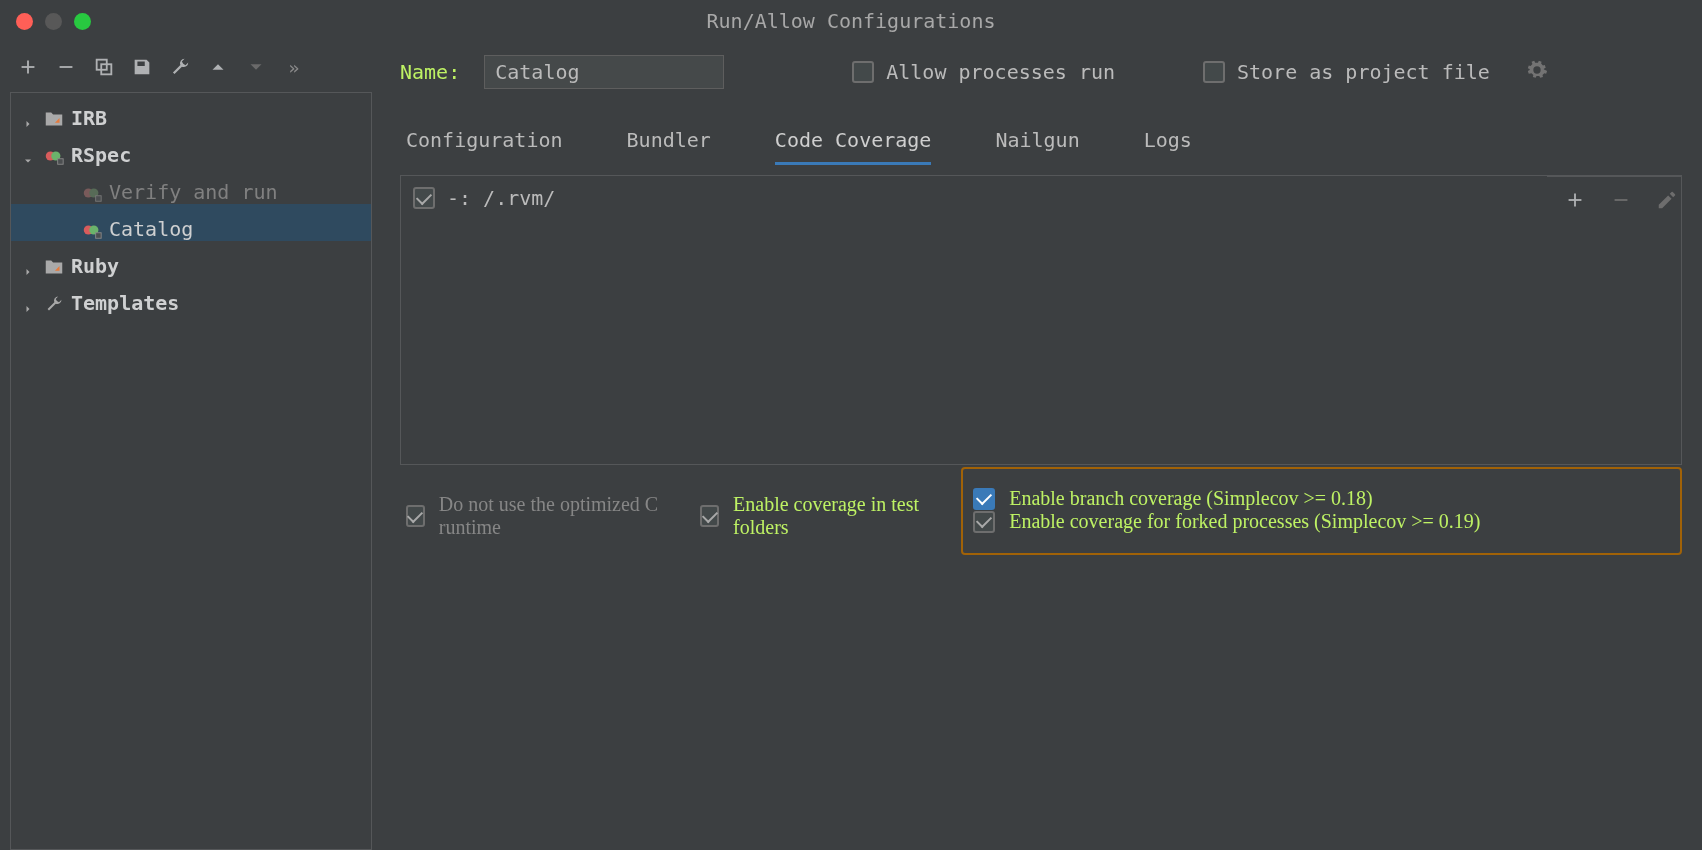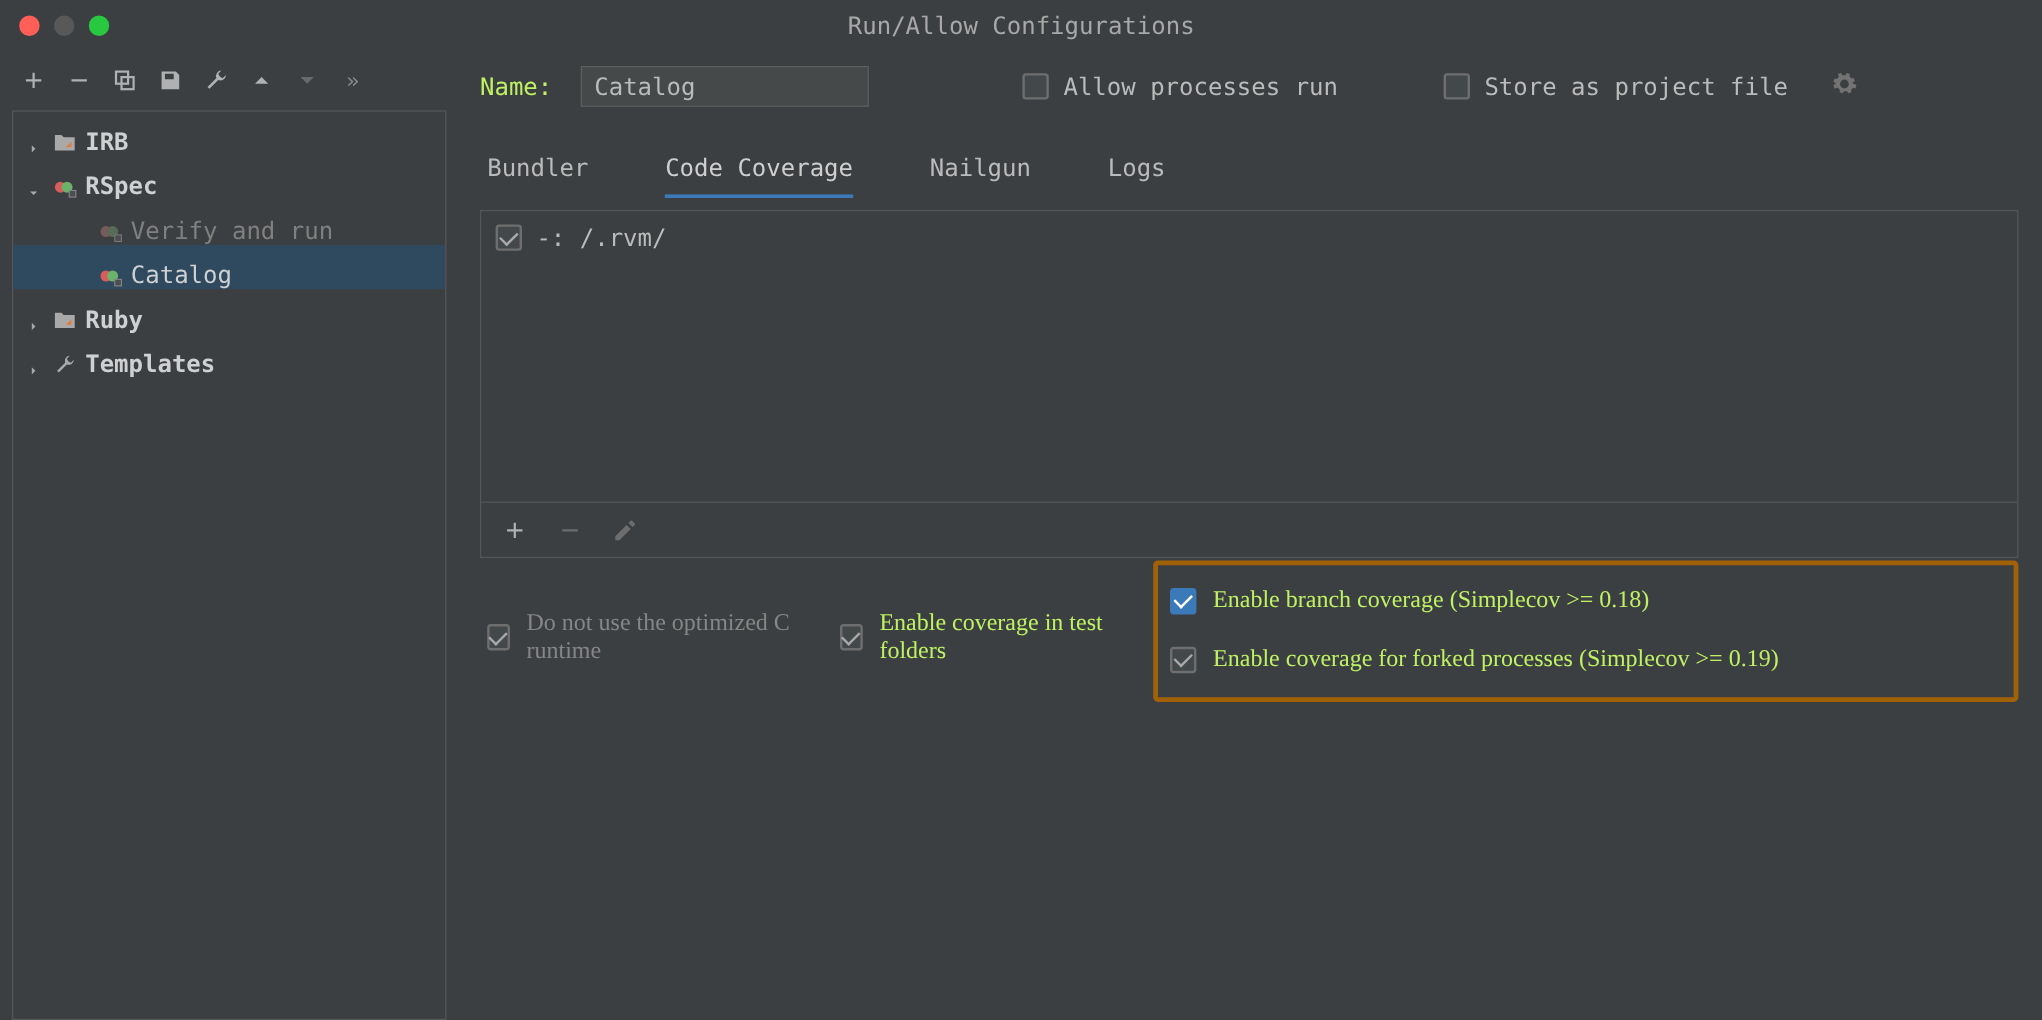--- a/index.html
+++ b/index.html
@@ -146,21 +146,21 @@
   }
   .tab.active {
     border-bottom: 3px solid #3a7ab8;
     color: #cfcfcf;
   }
   .panel {
     margin-top: 10px;
     border: 1px solid #555759;
     height: 290px;
     display: flex;
-    flex-direction: column;
+    flex-direction: row;
   }
   .panel-list {
     flex: 1;
     padding: 10px 12px;
   }
   .panel-item {
     display: flex; align-items: center; gap: 12px;
     color: #bbbbbb;
   }
   .panel-toolbar {
@@ -175,25 +175,25 @@
     display:flex; flex-direction: row; gap: 26px;
     padding-left: 6px;
     font-family: Liberation Serif, serif;
   }
   .opt {
     display:flex; align-items:center; gap: 14px;
     color: #bef264;
   }
   .opt.dim { color: #868686; }
   .highlight-box {
-    border: 4px solid #a16207;
+    border: 2px solid #a16207;
     border-radius: 4px;
     padding: 18px 10px 20px 10px;
     margin-top: -10px;
-    display:flex; flex-direction:column; gap: 26px;
+    display:flex; flex-direction:column; 
     width: 862px;
   }
 </style>
 </head>
 <body>
 
 <div class="titlebar">
   <div class="traffic-lights">
     <div class="light red"></div>
     <div class="light yellow"></div>
@@ -345,20 +345,21 @@
       <label class="chk">
         <span class="chk-box"></span>
         <span>Store as project file</span>
       </label>
       <span class="gear-sm"><svg width="22" height="22" viewBox="0 0 24 24" fill="currentColor">
             <path d="M12 8a4 4 0 1 0 0 8 4 4 0 0 0 0-8zm9 4l2 1-1 3-2-.5-2 2 .5 2-3 1-1-2h-3l-1 2-3-1 .5-2-2-2L3 16l-1-3 2-1v-1l-2-1 1-3 2 .5 2-2L6 3l3-1 1 2h3l1-2 3 1-.5 2 2 2 2-.5 1 3-2 1v1z"></path>
           </svg></span>
     </div>
 
     <div class="tabs">
+      <div class="tab">Configuration</div>
       <div class="tab">Bundler</div>
       <div class="tab active">Code Coverage</div>
       <div class="tab">Nailgun</div>
       <div class="tab">Logs</div>
     </div>
 
     <div class="panel">
       <div class="panel-list">
         <div class="panel-item">
           <span class="chk-box checked"></span>

